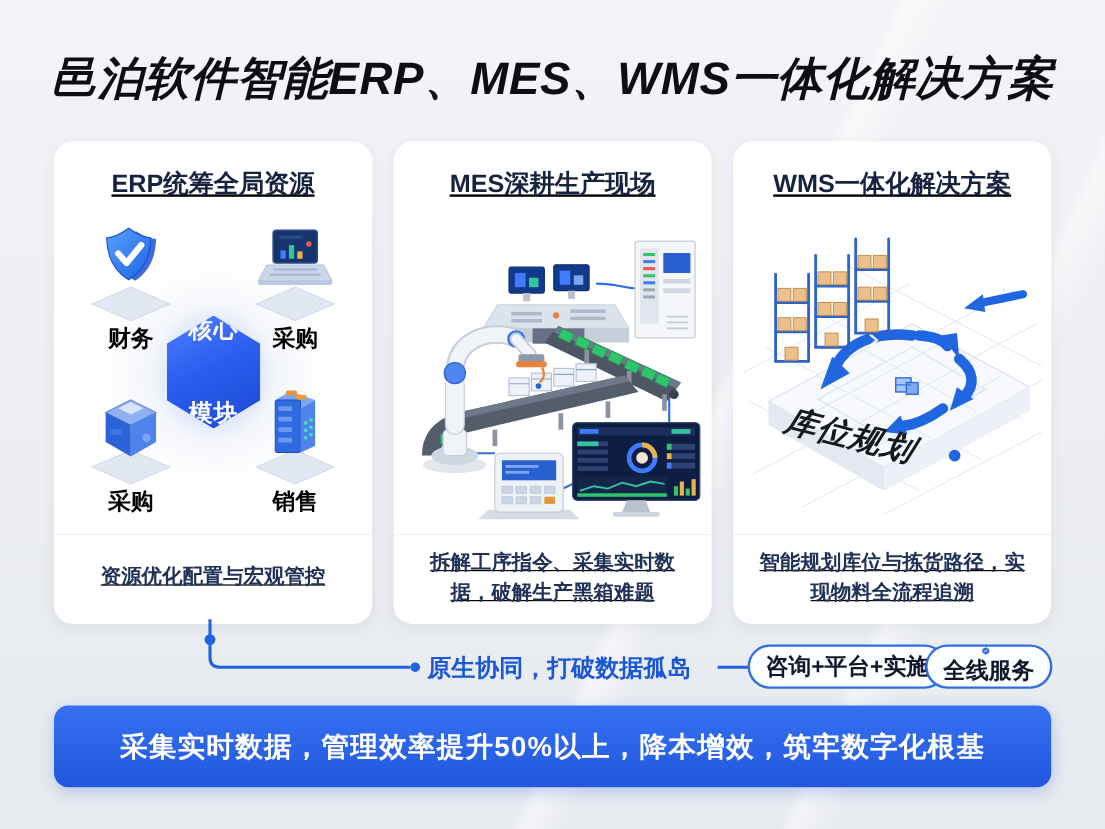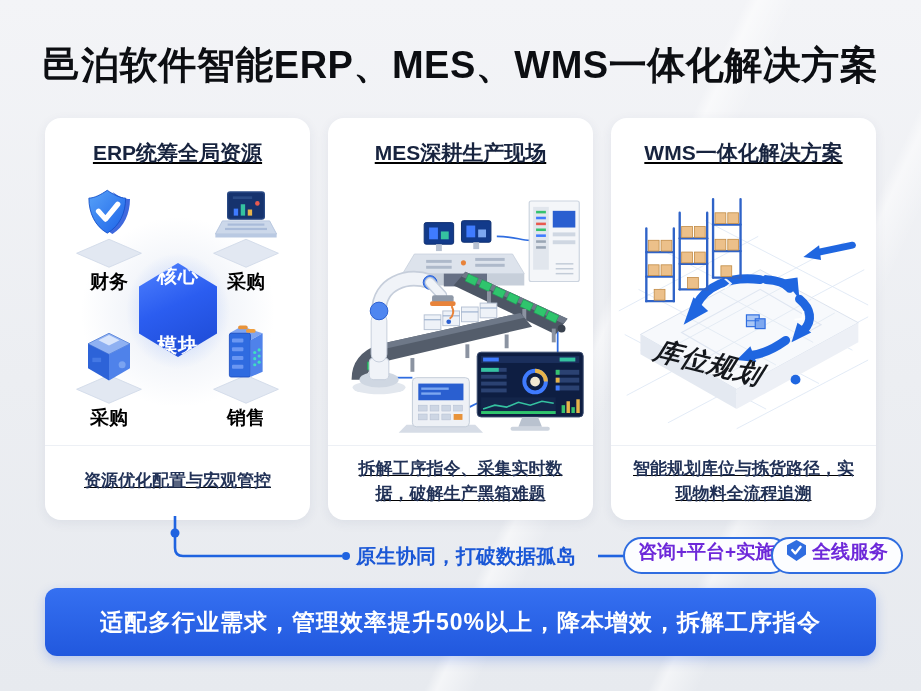--- a/index.html
+++ b/index.html
@@ -10,21 +10,21 @@
     overflow:hidden;
     position:relative;
   }
   #app { position:relative; width:921px; height:691px;
     background:
       linear-gradient(115deg, rgba(255,255,255,0) 60%, rgba(255,255,255,.55) 61%, rgba(255,255,255,0) 64%),
       linear-gradient(115deg, rgba(255,255,255,0) 78%, rgba(255,255,255,.5) 79%, rgba(255,255,255,0) 82%),
       linear-gradient(180deg,#f3f4f7 0%, #ecEEf2 55%, #e7eaef 100%);
   }
   .title { position:absolute; top:40px; left:0; width:100%; text-align:center;
-    font-size:38px; font-weight:900; color:#0c0e12; letter-spacing:.5px; }
+    font-size:38px; font-weight:900; color:#0c0e12; letter-spacing:.5px;font-style:italic; }
 
   .cards { position:absolute; left:45px; top:118px; width:831px; height:402px; display:flex; gap:18px;text-decoration:underline; }
   .card { flex:1; background:#ffffff; border-radius:16px;
     box-shadow:0 3px 12px rgba(40,60,100,.07); display:flex; flex-direction:column; overflow:hidden; }
   .card-header { text-align:center; padding:21px 8px 4px; font-size:21px; font-weight:800; color:#17233e; }
   .card-illo { height:274px; position:relative; }
   .card-illo svg.scene { width:100%; height:100%; display:block; }
   .card-footer { border-top:1px solid #edf0f5; flex:1; display:flex; align-items:center; justify-content:center;
     text-align:center; padding:6px 20px 10px; font-size:17px; font-weight:600; color:#223257; line-height:1.5; }
 
@@ -46,25 +46,25 @@
     display:flex; flex-direction:column; align-items:center; justify-content:center;gap:47px; }
   .hex div { color:#fff; font-size:20px; font-weight:900; line-height:1.15; letter-spacing:1px; }
 
   
   .conn-svg { position:absolute; left:150px; top:512px; }
   .conn-text { position:absolute; left:356px; top:543px; font-size:20px; color:#1a57d6; white-space:nowrap; }
   .conn-text .lead { font-weight:600;text-align:right; }
   .conn-text .emph { font-weight:800; }
   .arrow2-svg { position:absolute; left:596px; top:548px; }
 
-  .pill { position:absolute; top:537px; height:37px; display:flex; 
+  .pill { position:absolute; top:537px; height:37px; display:flex; align-items:center;
     border:2px solid #2f6de0; border-radius:19px; background:#fcfdff; padding:0 13px;
-    font-size:19px; font-weight:700; color:#6d28d9; white-space:nowrap; }
+    font-size:19px; font-weight:700; color:#0f172a; white-space:nowrap; }
   .pill-1 { left:623px; }
-  .pill-2 { left:771px; }
+  .pill-2 { left:771px;flex-direction:column; }
   .pill-2 svg { margin-right:5px; }
 
   .banner { position:absolute; left:45px; top:588px; width:831px; height:68px; border-radius:12px;
     background:linear-gradient(180deg,#3570f1 0%, #2158de 100%);
     box-shadow:0 4px 12px rgba(33,88,222,.25);
     display:flex; align-items:center; justify-content:center;
     color:#fff; font-size:23px; font-weight:800; letter-spacing:1px; }
 </style>
 </head>
 <body>
@@ -475,15 +475,15 @@
     <span>咨询+平台+实施</span>
   </div>
   <div class="pill pill-2">
     <svg width="21" height="23" viewBox="0 0 21 23">
       <polygon points="10.5,1 20,6.3 20,15.5 10.5,22 1,15.5 1,6.3" fill="#2f6de0"></polygon>
       <path d="M6.2 11 L9.3 14.5 L14.6 7.8" stroke="#ffffff" stroke-width="2.3" fill="none" stroke-linecap="round" stroke-linejoin="round"></path>
     </svg>
     <span>全线服务</span>
   </div>
 
-  <div class="banner">适配多行业需求，管理效率提升50%以上，降本增效，拆解工序指令</div>
+  <div class="banner">采集实时数据，管理效率提升50%以上，降本增效，筑牢数字化根基</div>
 
 </div>
 
 </body></html>

